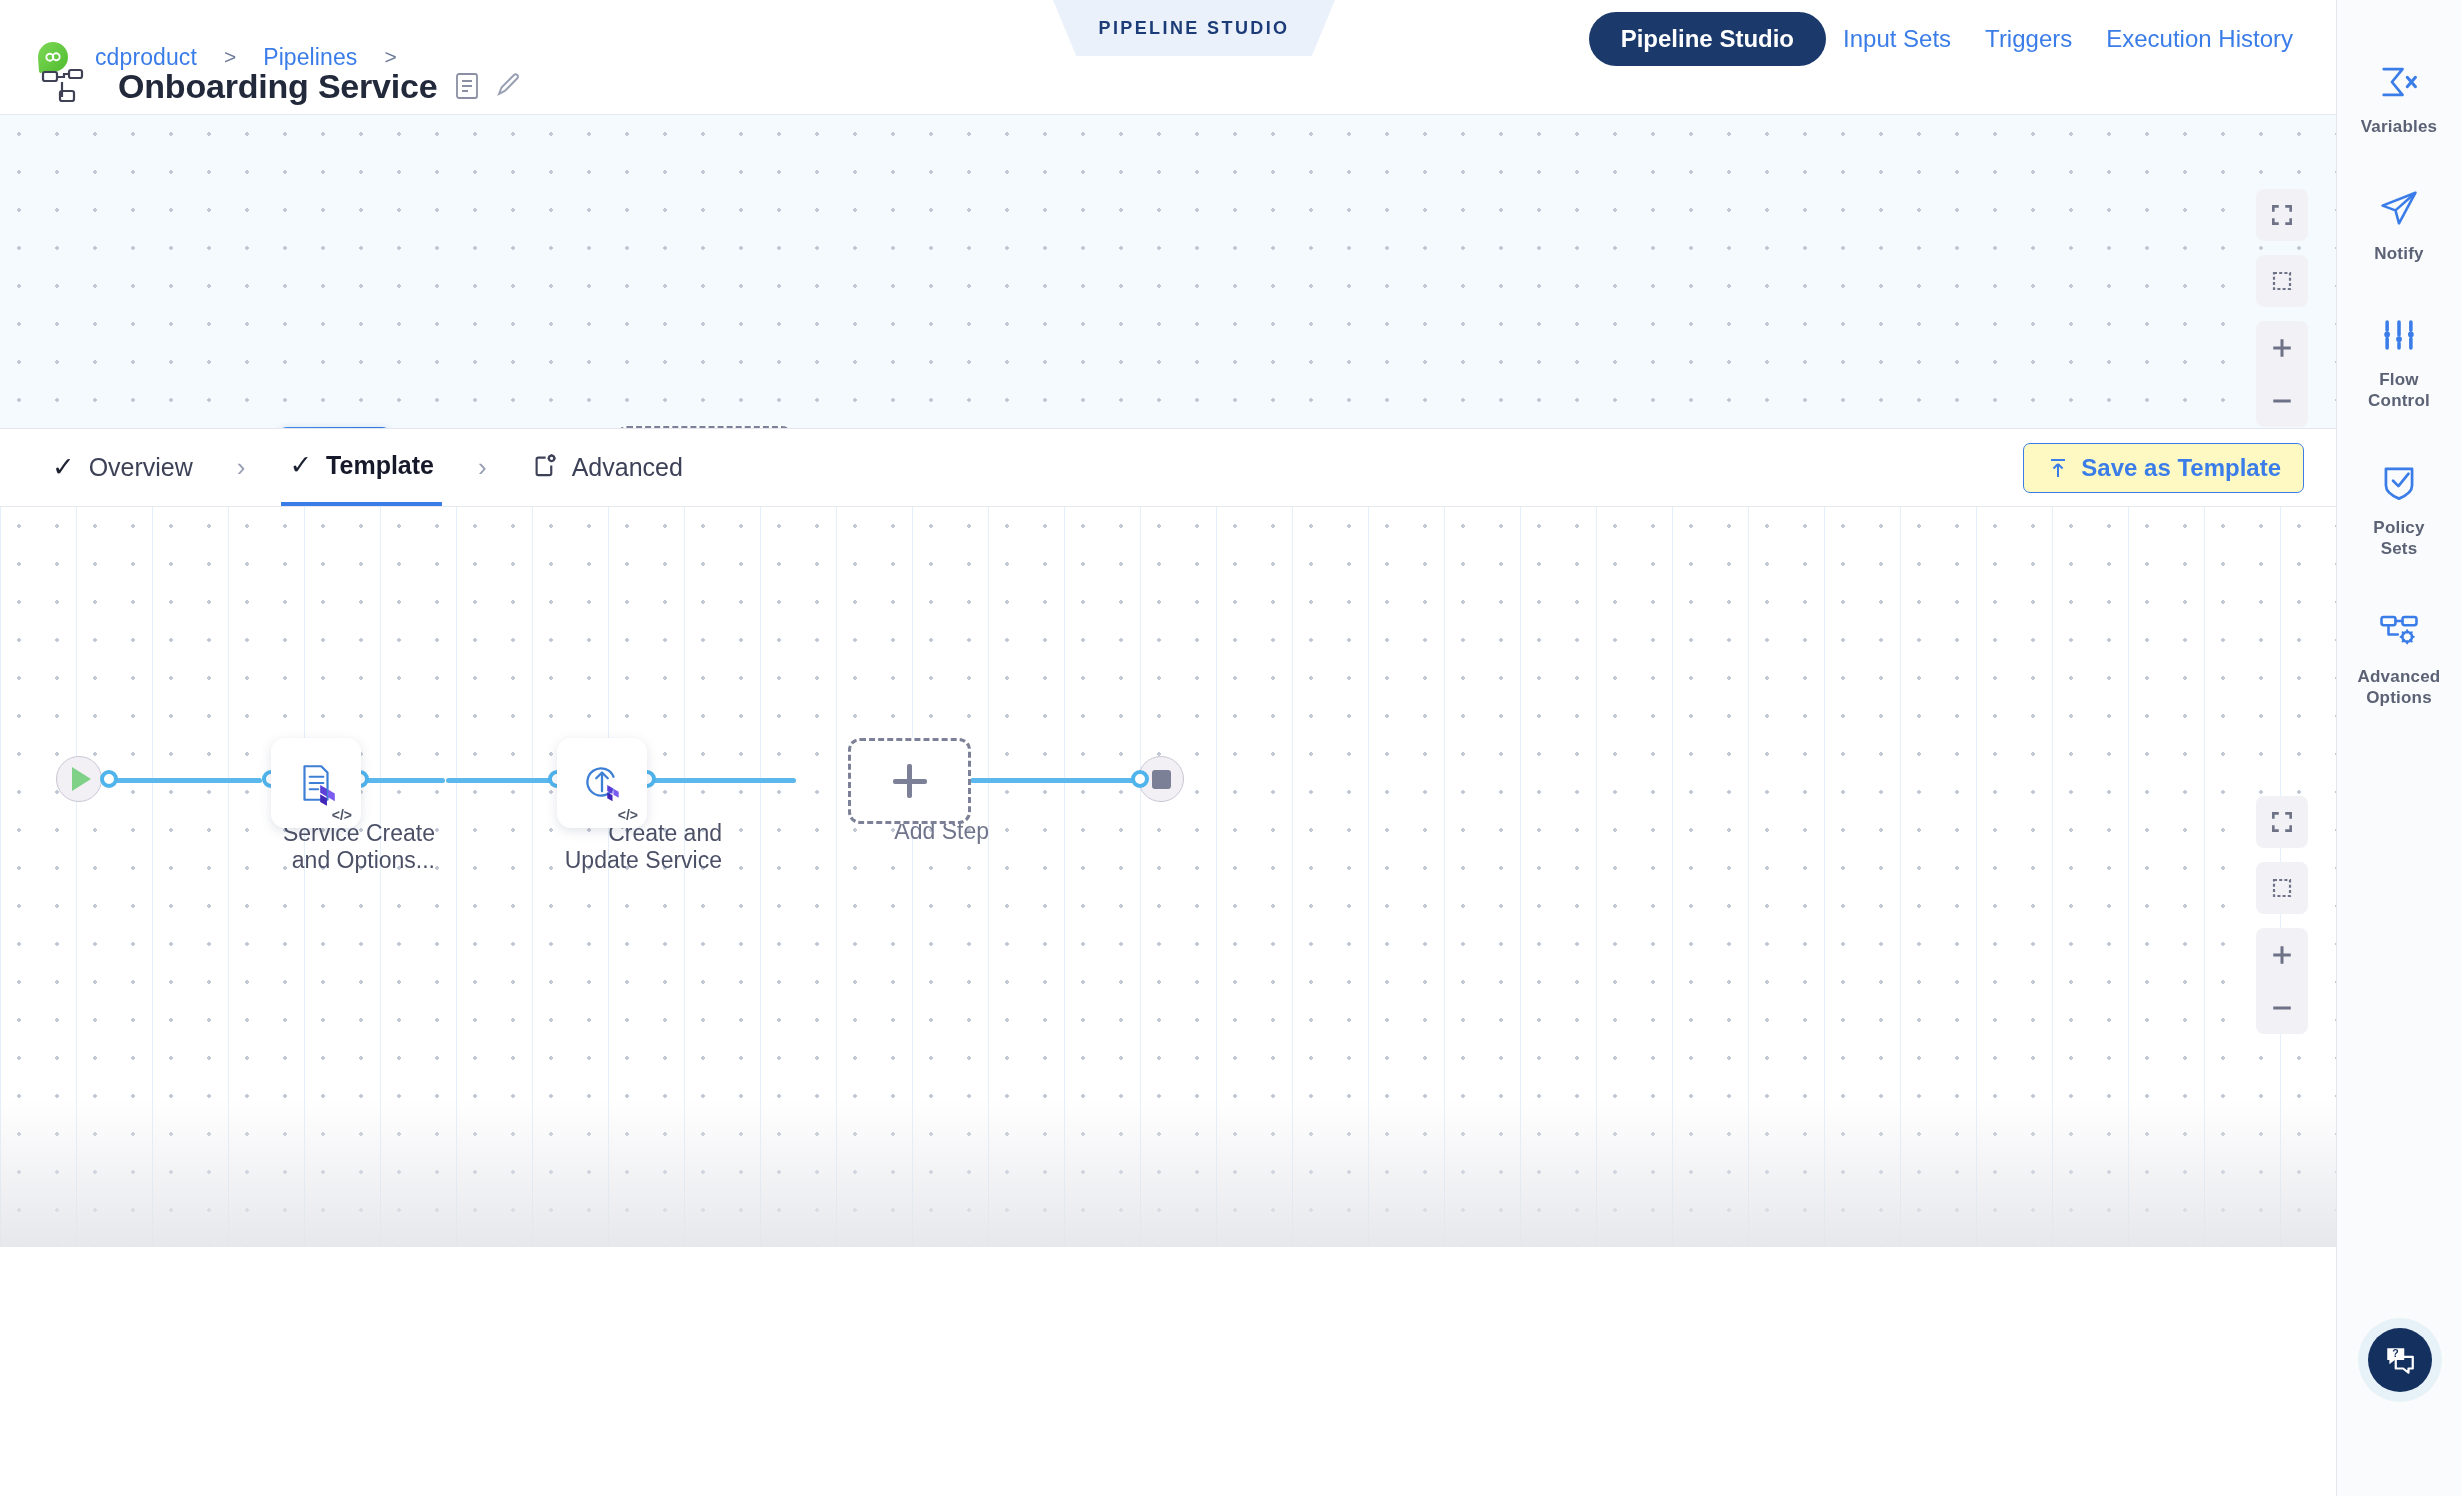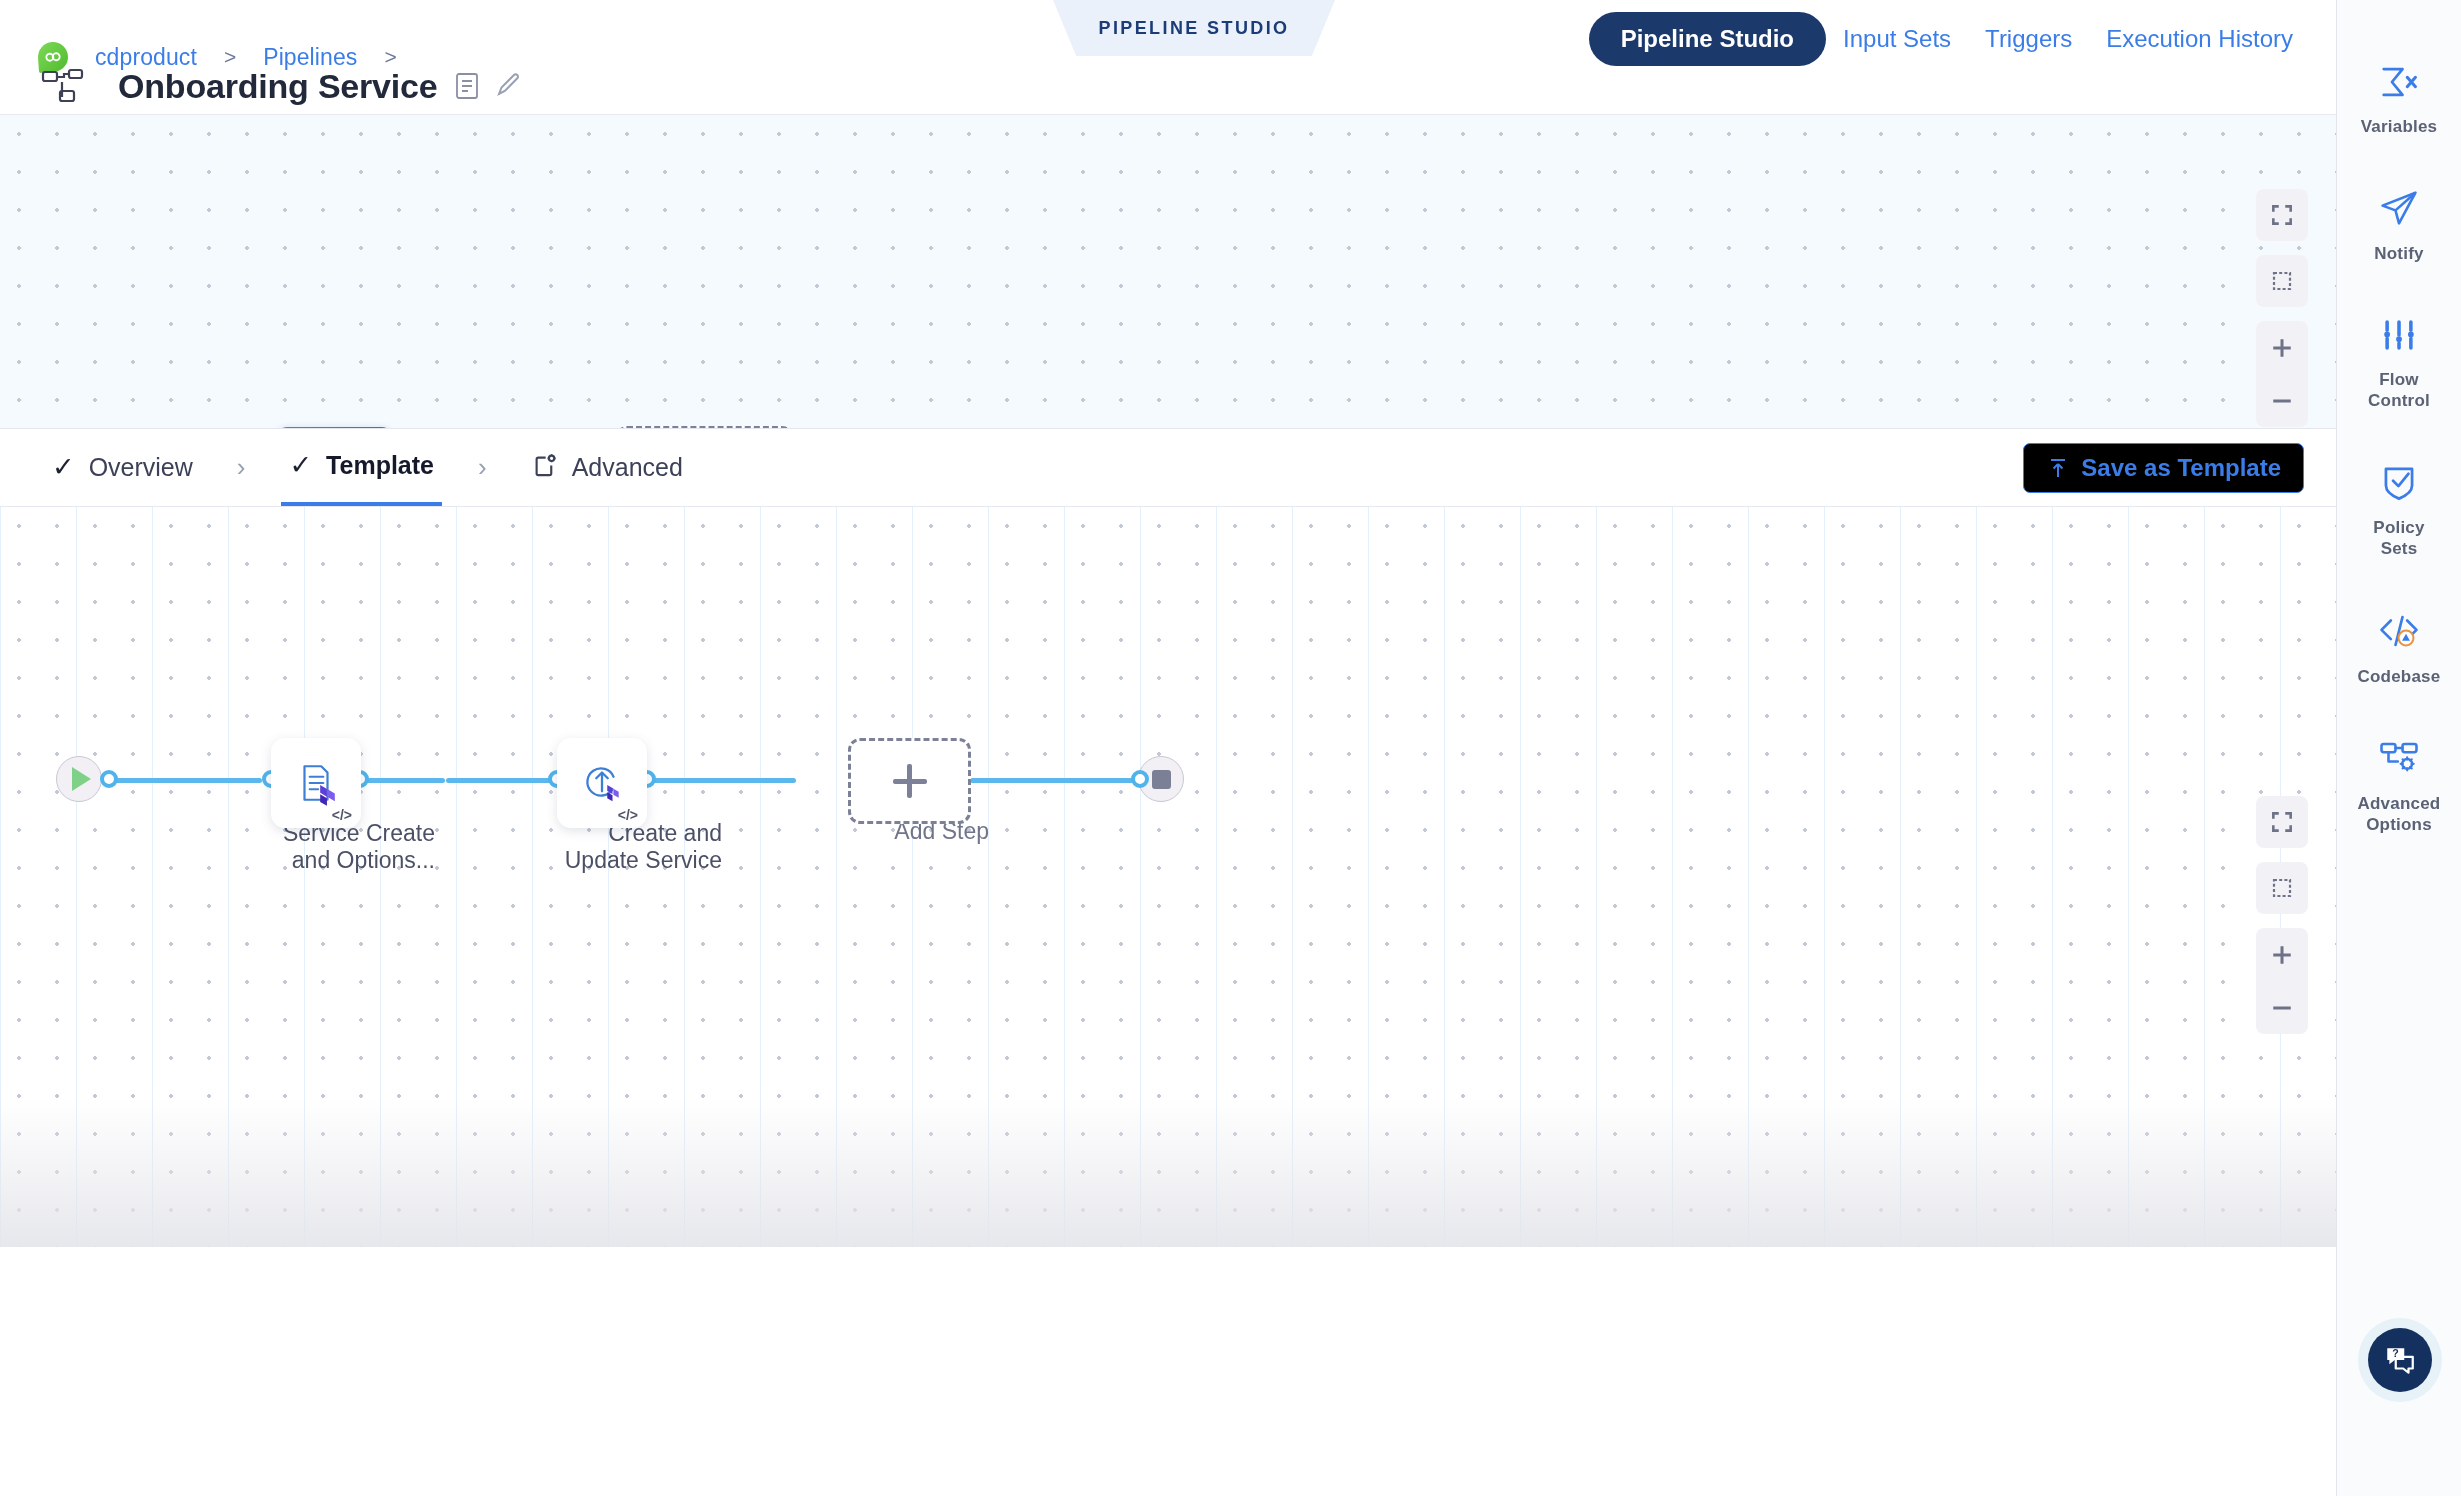--- a/index.html
+++ b/index.html
@@ -175,21 +175,21 @@
     border-bottom: 1px solid #e6e8ef; padding-left: 44px;
   }
   .stab { display:flex; align-items:center; gap:14px; height:100%; cursor:pointer; padding: 0 8px; }
   .stab span.lbl { font-size: 25px; color:#3c4157; }
   .stab.active span.lbl { font-weight:700; color:#16192a; }
   .stab.active { border-bottom: 4px solid #3b7de8; }
   .chk { font-size: 27px; color:#1d2233; line-height:1; }
   .tab-sep { color:#9aa0b4; font-size: 26px; margin: 0 36px; font-weight: 300;}
   .btn-template {
     position:absolute; right: 32px; top: 14px; height: 50px;
-    border:1.5px solid #3b7de8; border-radius:7px; background:#000000;
+    border:1.5px solid #3b7de8; border-radius:7px; background:#fef9c3;
     color:#3b7de8; font-size: 24px; font-weight:700; padding: 0 22px;
     display:flex; align-items:center; gap:11px; cursor:pointer;
   }
 
   
   .sidebar {
     width: 125px; height:1496px; background:#fafbfc;
     border-left: 1px solid #e4e6ec;
     display:flex; flex-direction:column; align-items:center;
     padding-top: 38px; gap: 0; position:relative;
@@ -495,32 +495,20 @@
           <path d="M5 5h22v14c0 5-6 9-11 11C11 28 5 24 5 19z"></path>
           <path d="M11 15l4.5 4.5L24 9"></path>
         </svg>
       </span>
       <span class="s-lbl">
         <span>Policy</span><br>
         <span>Sets</span>
       </span>
     </div>
 
-    <div class="side-item">
-      <span>
-        <svg viewBox="0 0 36 32" width="42" height="38" fill="none" stroke="#3b7de8" stroke-width="2.3" stroke-linecap="round" stroke-linejoin="round">
-          <path d="M11 7L3 15l8 8"></path>
-            <path d="M25 7l8 8-8 8"></path>
-            <path d="M21 4L15 28"></path>
-          <circle cx="24" cy="22" r="6.4" fill="#fff" stroke="#e8933f" stroke-width="1.7"></circle>
-          <path d="M24 18.3l3.4 6.1h-6.8z" fill="#3b7de8" stroke="none"></path>
-        </svg>
-      </span>
-      <span class="s-lbl">Codebase</span>
-    </div>
 
     <div class="side-item">
       <span>
         <svg viewBox="0 0 36 32" width="42" height="38" fill="none" stroke="#3b7de8" stroke-width="2.2" stroke-linejoin="round">
           <rect x="3" y="4" width="12" height="7" rx="1.8"></rect>
           <rect x="21" y="4" width="12" height="7" rx="1.8"></rect>
           <path d="M15 7.5h6M9 11v8h8" stroke-linecap="round"></path>
           <circle cx="25" cy="21" r="4.2"></circle>
           <path d="M25 15.4v1.8M25 24.8v1.8M19.4 21h1.8M28.8 21h1.8M21.1 17.1l1.3 1.3M27.6 23.6l1.3 1.3M28.9 17.1l-1.3 1.3M22.4 23.6l-1.3 1.3" stroke-width="1.8" stroke-linecap="round"></path>
         </svg>

